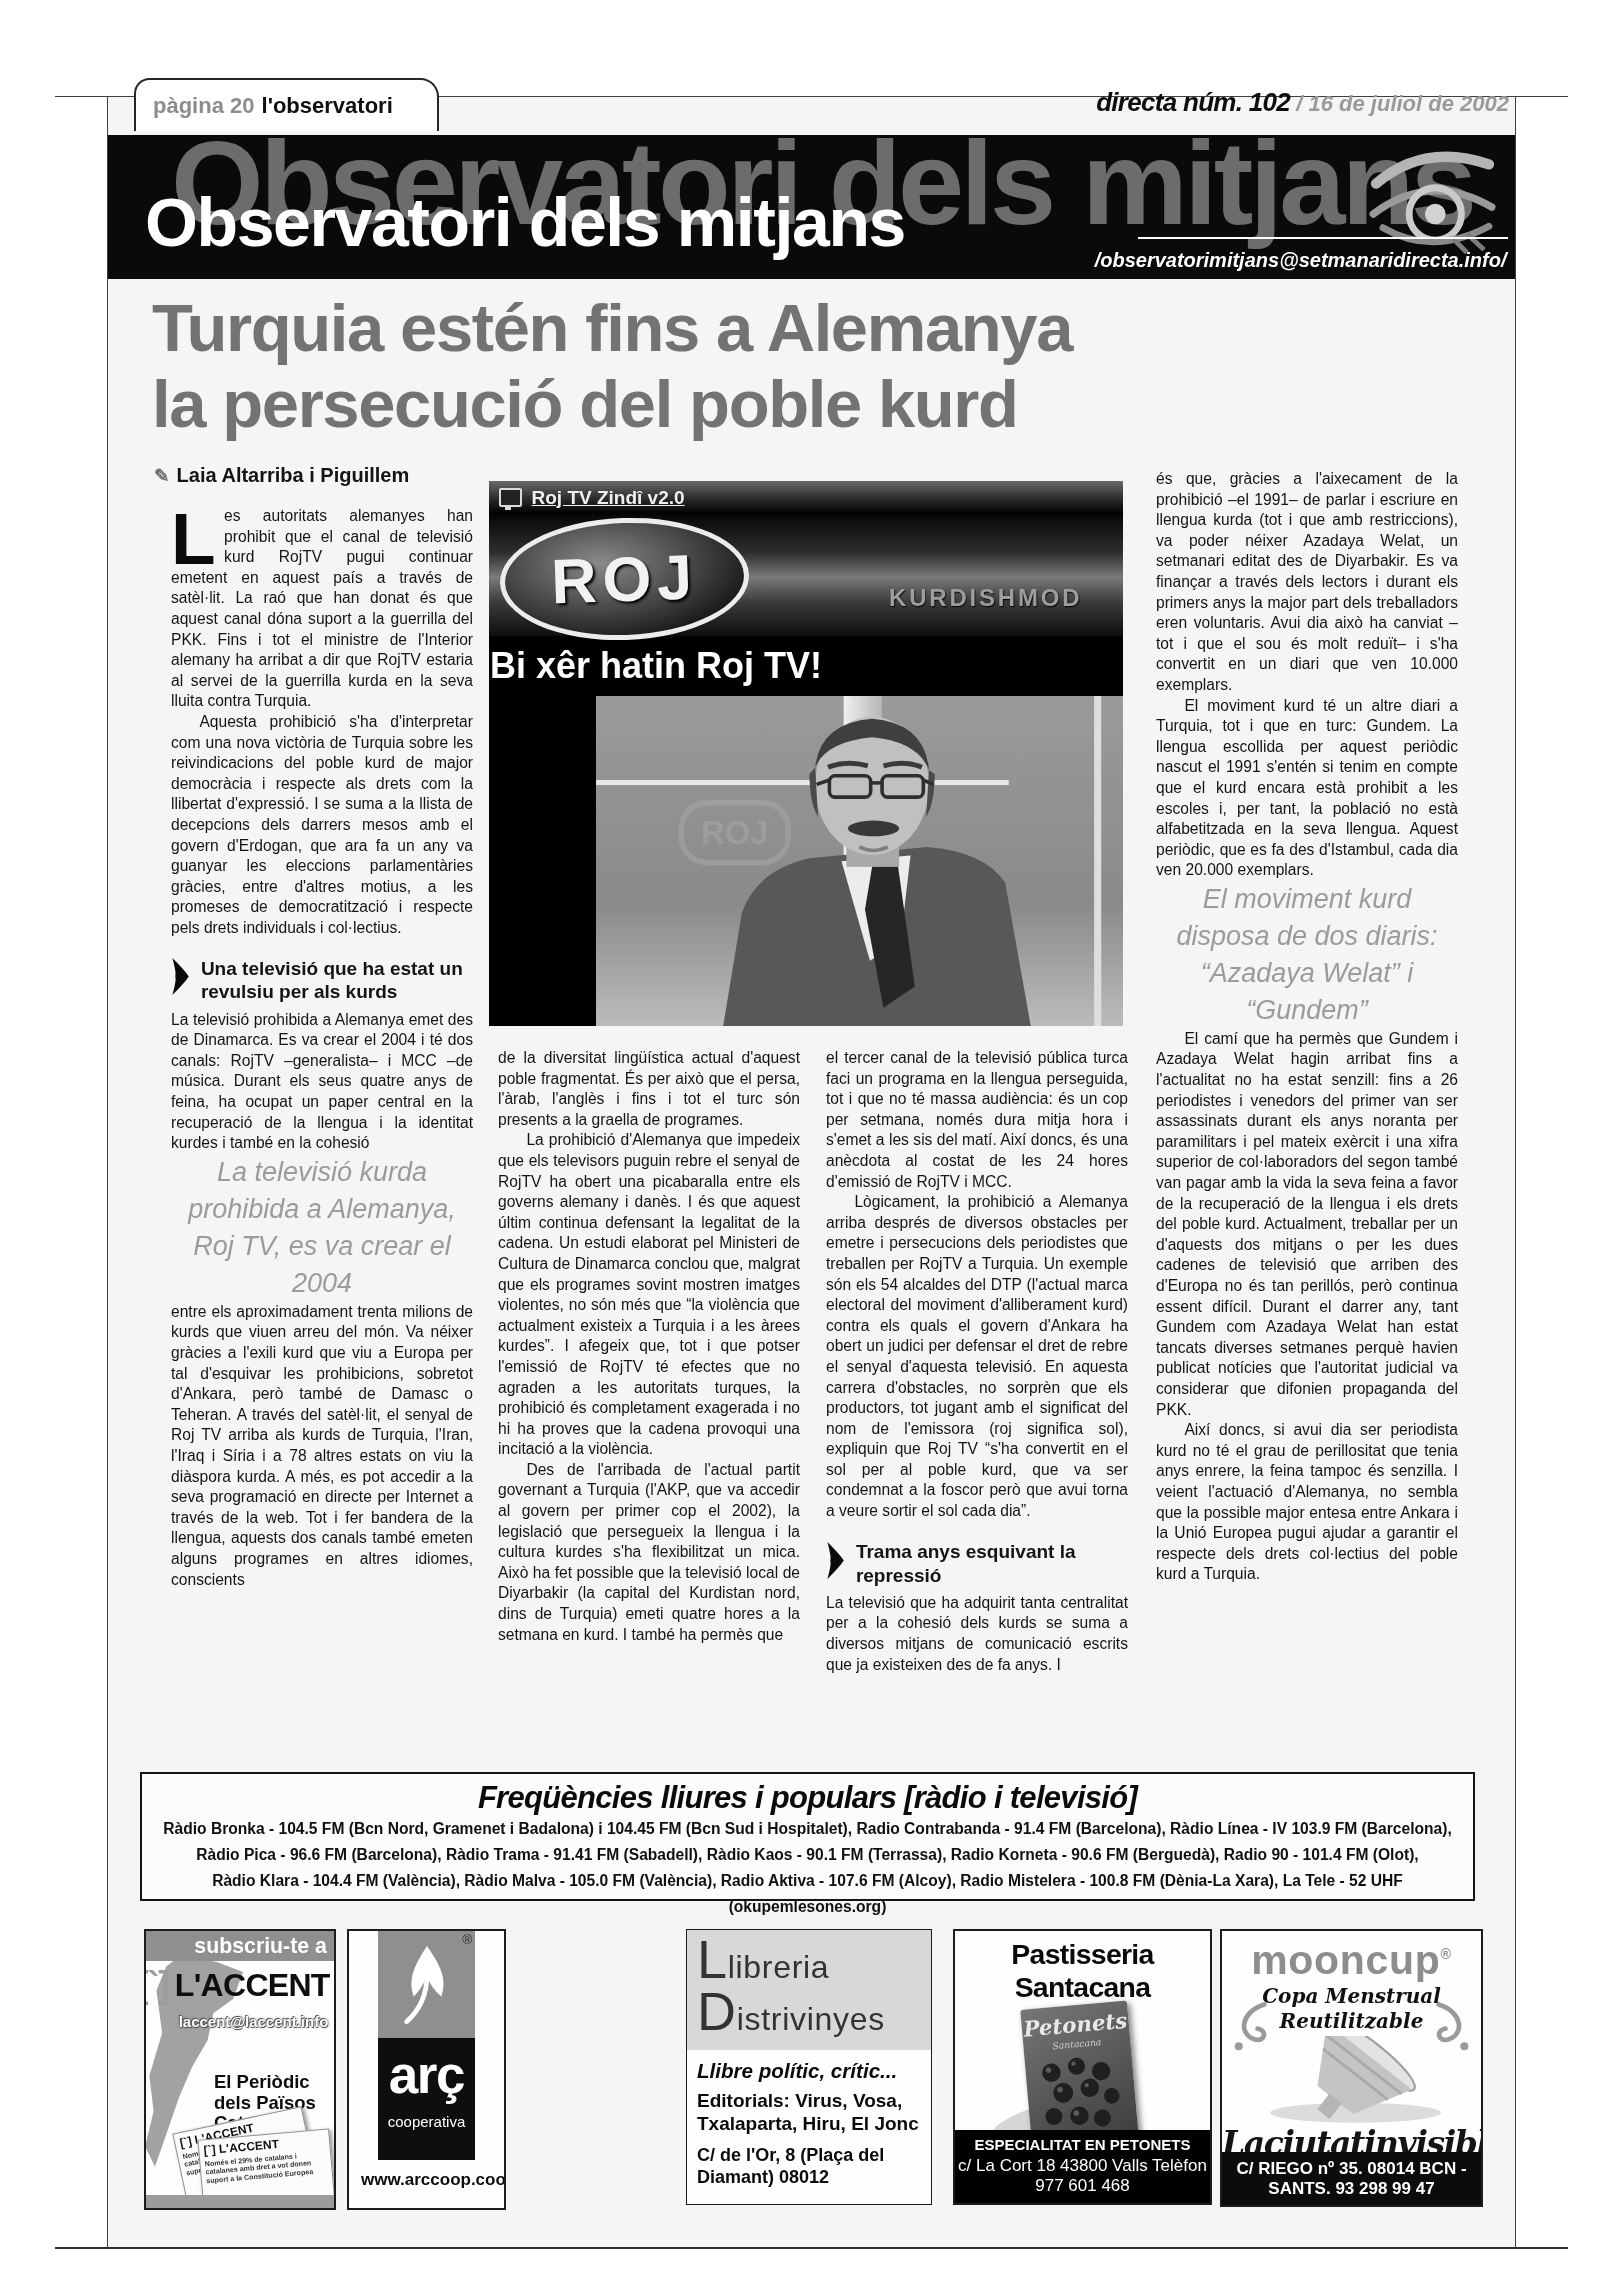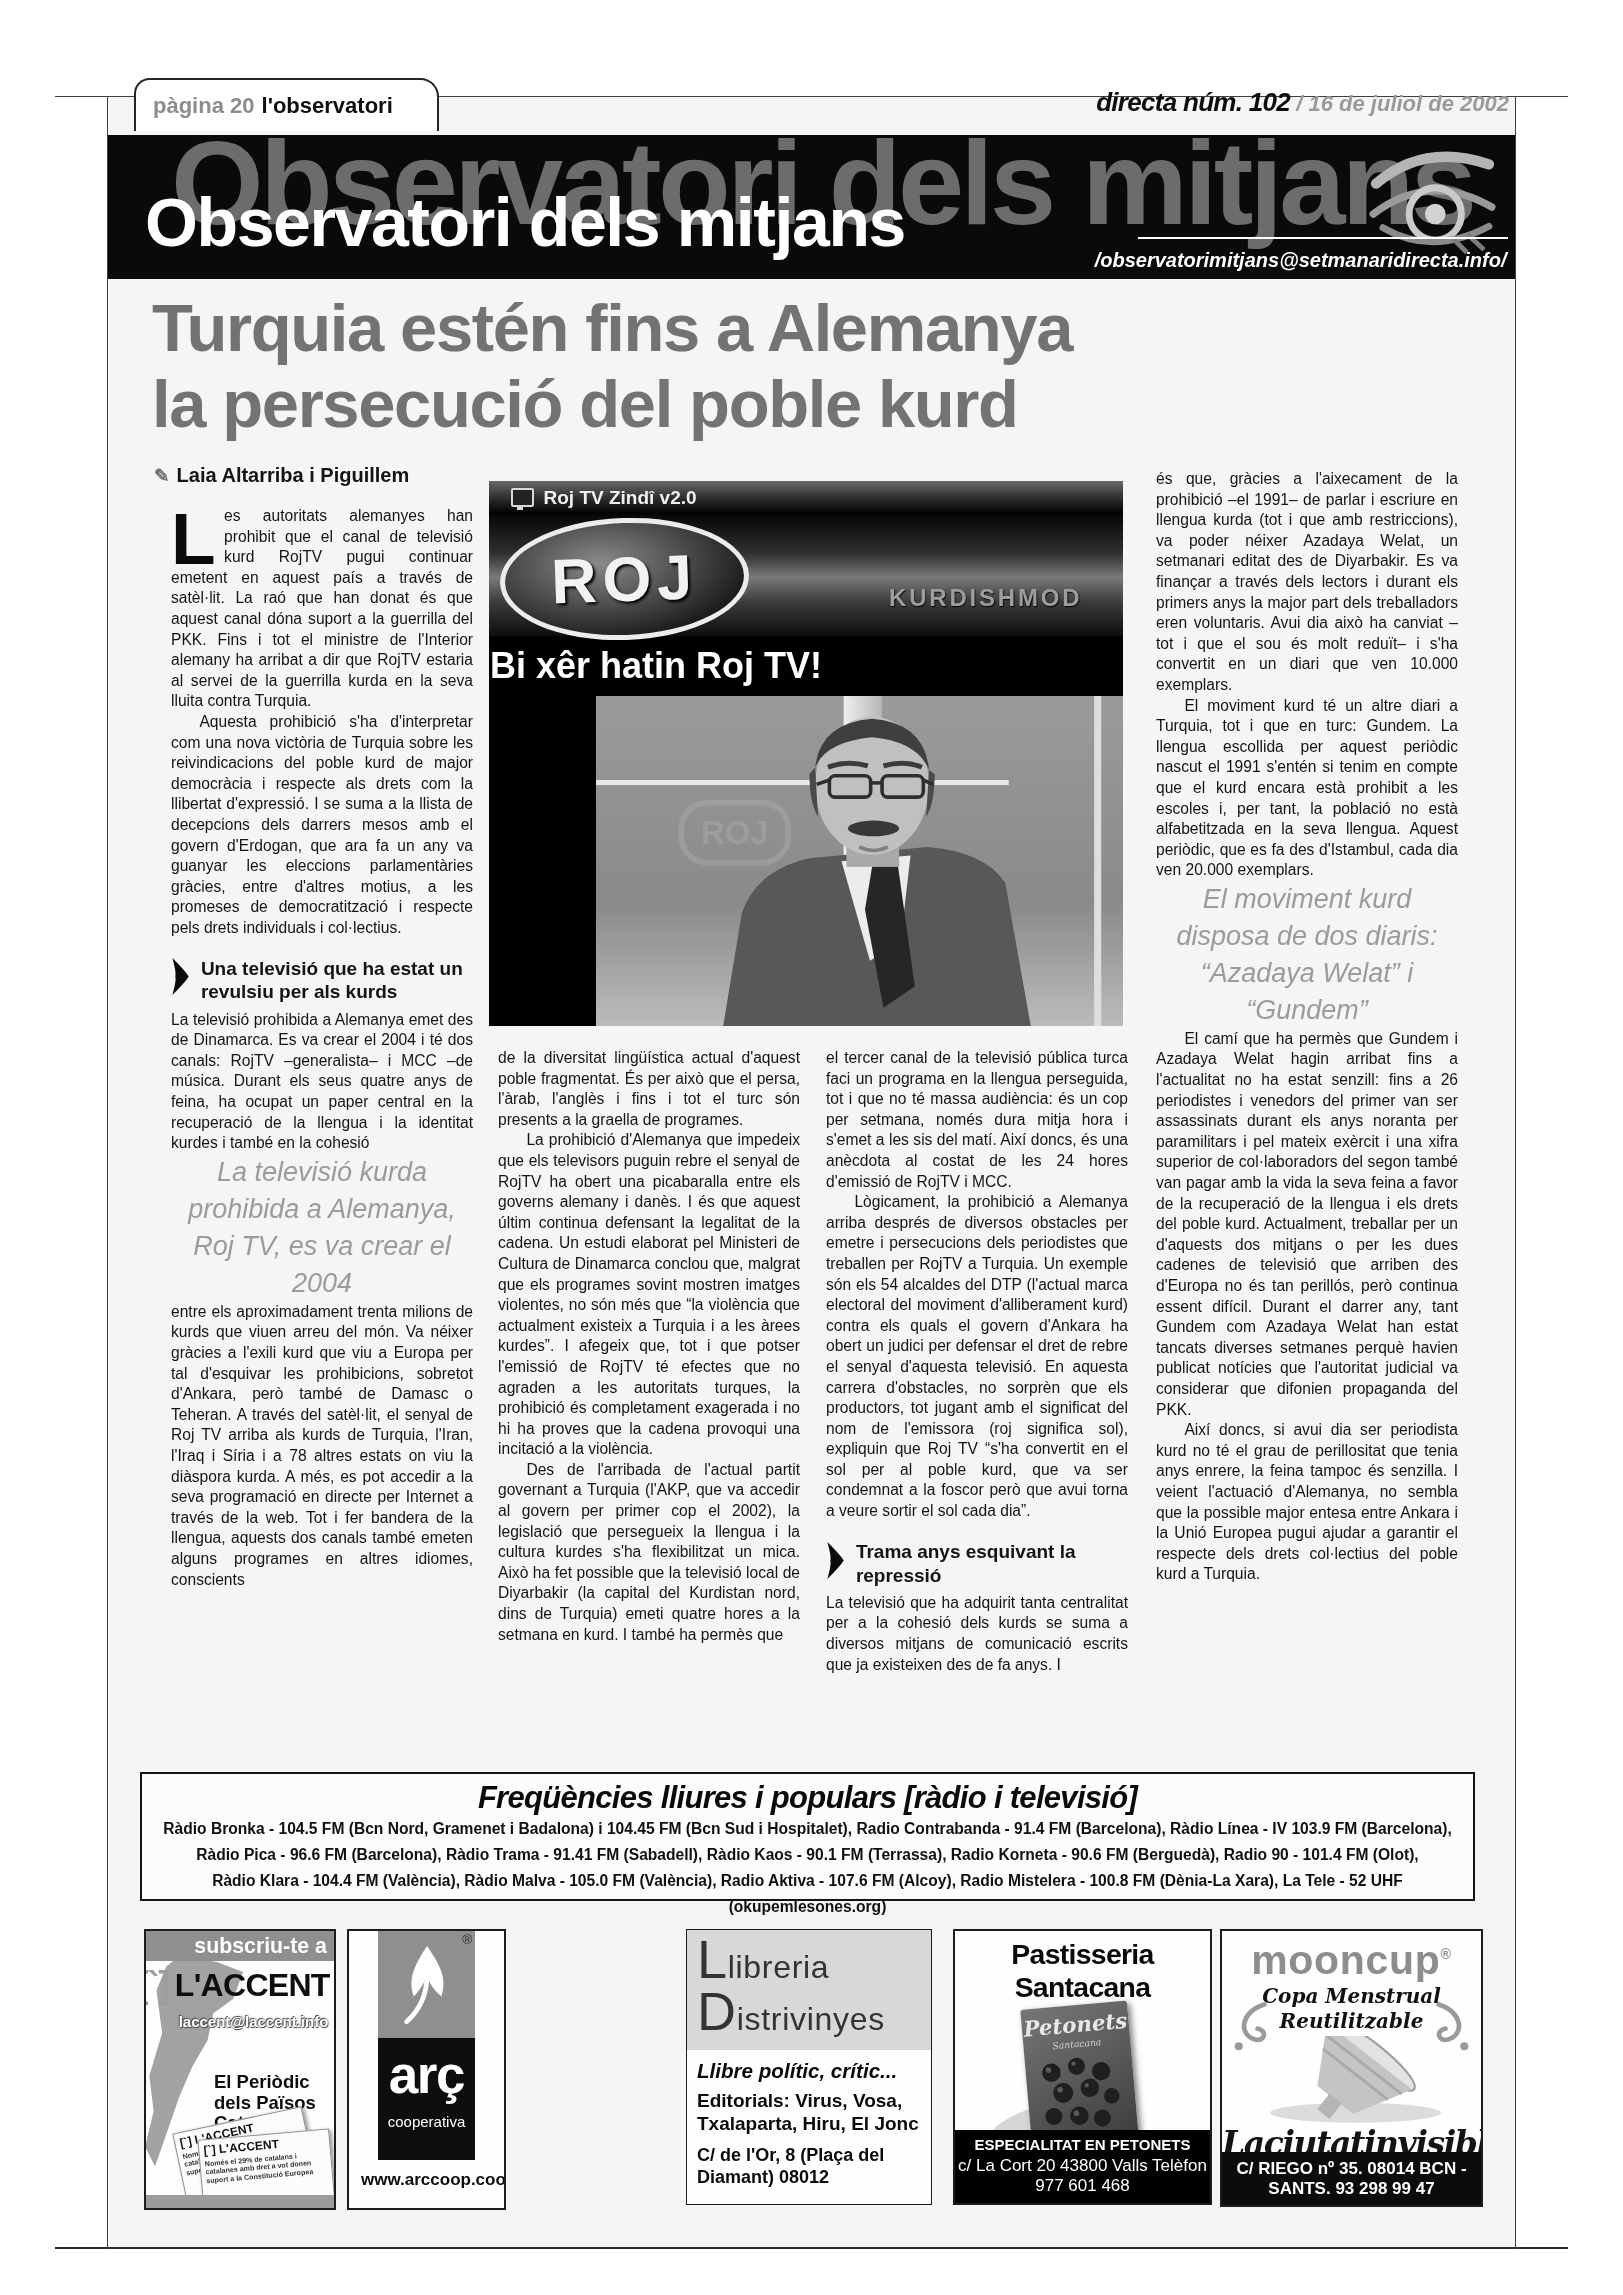--- a/index.html
+++ b/index.html
@@ -42,21 +42,21 @@
   .col p.ind{text-indent:28.4px;}
   .dropcap{float:left;font-size:73px;line-height:54px;font-weight:800;padding:5.7px 8.5px 0 0;color:#0b0b0b;}
   .subhead{display:flex;gap:11.4px;margin:18.5px 0 5.7px 0;align-items:flex-start;}
   .subhead .tri{flex:0 0 18.5px;margin-top:1.4px;}
   .subhead .sht{font-weight:800;font-size:19px;line-height:23.5px;text-align:left;}
   .pquote{margin:21.3px 4.3px;text-align:center;color:#9b9b9b;font-size:27px;line-height:37px;
           font-style:italic;font-weight:400;text-indent:0 !important;}
   
   .video{position:absolute;left:489px;top:481px;width:634px;height:545px;background:#000;overflow:hidden;}
   .vtitle{height:33px;background:linear-gradient(180deg,#6a6a6a,#2a2a2a 55%,#000);color:#f0f0f0;
-          font-weight:700;font-size:19px;display:flex;align-items:center;gap:10px;padding:0 22px;}
+          font-weight:700;font-size:19px;display:flex;align-items:center;gap:10px;padding:0 10px;text-decoration:underline;}
   .tvicon{width:18.5px;height:14.2px;border:2.1px solid #d9d9d9;background:#222;border-radius:2.1px;position:relative;}
   .tvicon:after{content:"";position:absolute;left:4.3px;bottom:-5.7px;width:5.7px;height:3.6px;background:#d9d9d9;}
   .vband{position:relative;height:122px;
          background:linear-gradient(180deg,#060606 0%,#2f2f2f 32%,#7a7a7a 52%,#3c3c3c 72%,#0d0d0d 100%);}
   .rojlogo{position:absolute;left:11.4px;top:4.3px;width:239px;height:112px;border:5px solid #ececec;
            border-radius:50%;background:radial-gradient(ellipse at 40% 35%,#8a8a8a,#1c1c1c 75%);
            display:flex;align-items:center;justify-content:center;transform:rotate(-2deg);}
   .rojlogo span{font-size:63px;font-weight:800;color:#f2f2f2;letter-spacing:5.7px;
                 text-shadow:2.1px 2.1px 2.8px #000;}
   .kurdishmod{position:absolute;left:400px;top:70px;font-size:24px;font-weight:700;color:#9d9d9d;
@@ -353,21 +353,21 @@
               <circle cx="62" cy="20" r="3"></circle>
               <circle cx="40" cy="55" r="4"></circle>
               <circle cx="78" cy="52" r="3"></circle>
               <circle cx="60" cy="90" r="4"></circle>
             </g>
         </svg>
       </div>
     </div>
     <div class="a4bar">
       <div class="b1">ESPECIALITAT EN PETONETS</div>
-      <div class="b2">c/ La Cort 20 43800 Valls Telèfon 977 601 468</div>
+      <div class="b2">c/ La Cort 18 43800 Valls Telèfon 977 601 468</div>
     </div>
   </div>
 
   <div class="ad ad5">
     <div class="a5brand"><span>mooncup</span><sup>®</sup></div>
     <svg class="a5curl l" viewBox="0 0 60 80">
       <path d="M52 8 C18 18 12 52 38 60 C54 64 56 46 42 44" stroke="#9a9a9a" stroke-width="7" fill="none" stroke-linecap="round"></path>
       <circle cx="14" cy="70" r="6" fill="#9a9a9a"></circle>
     </svg>
     <svg class="a5curl r" viewBox="0 0 60 80">

